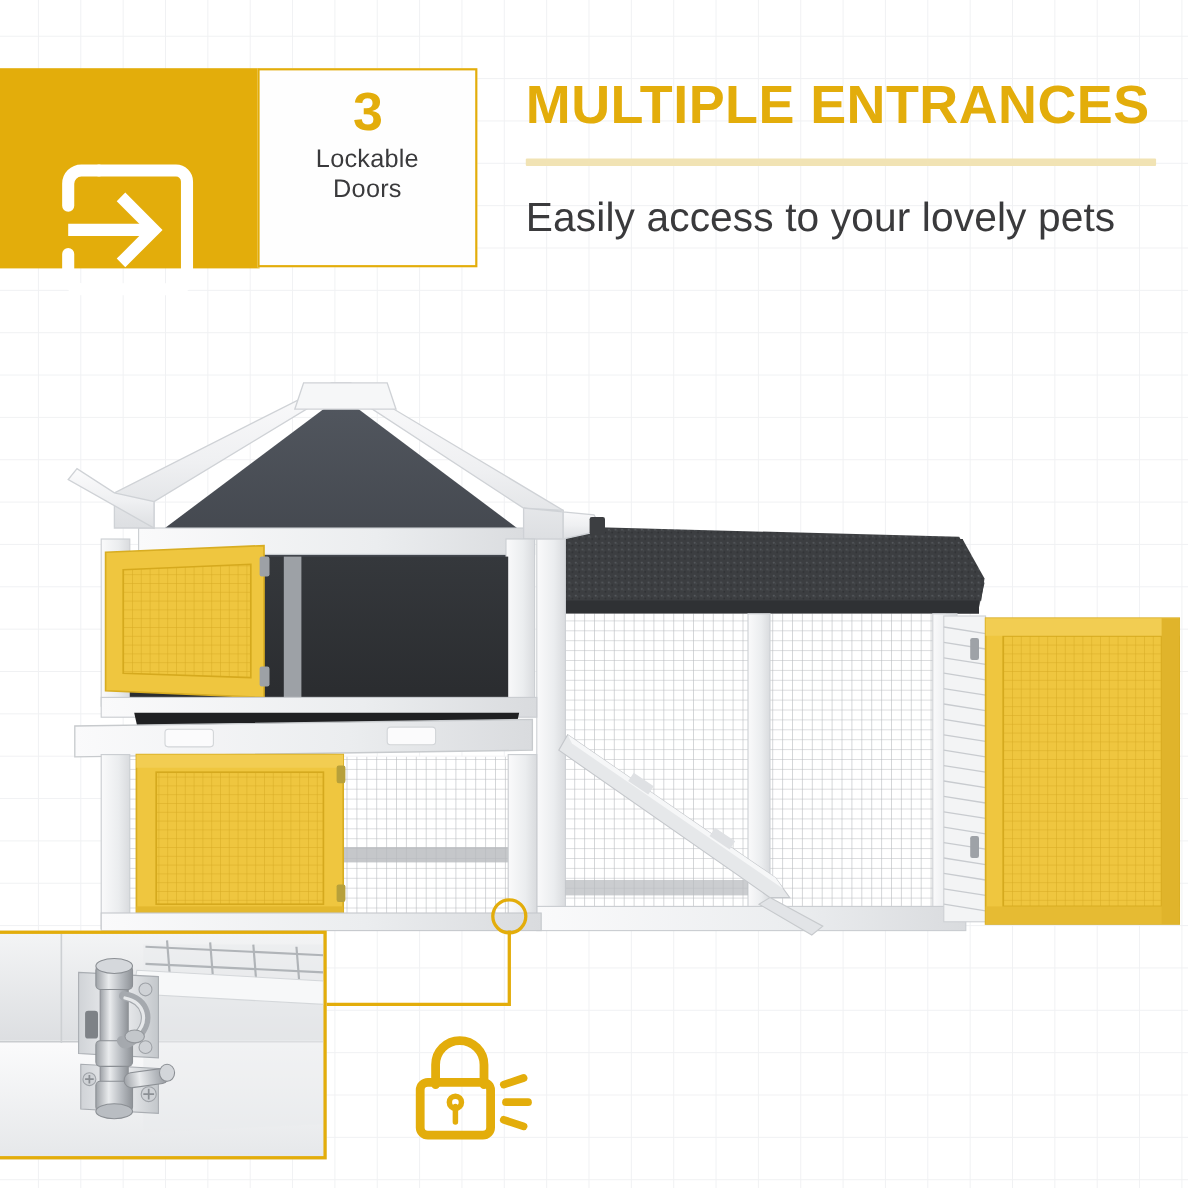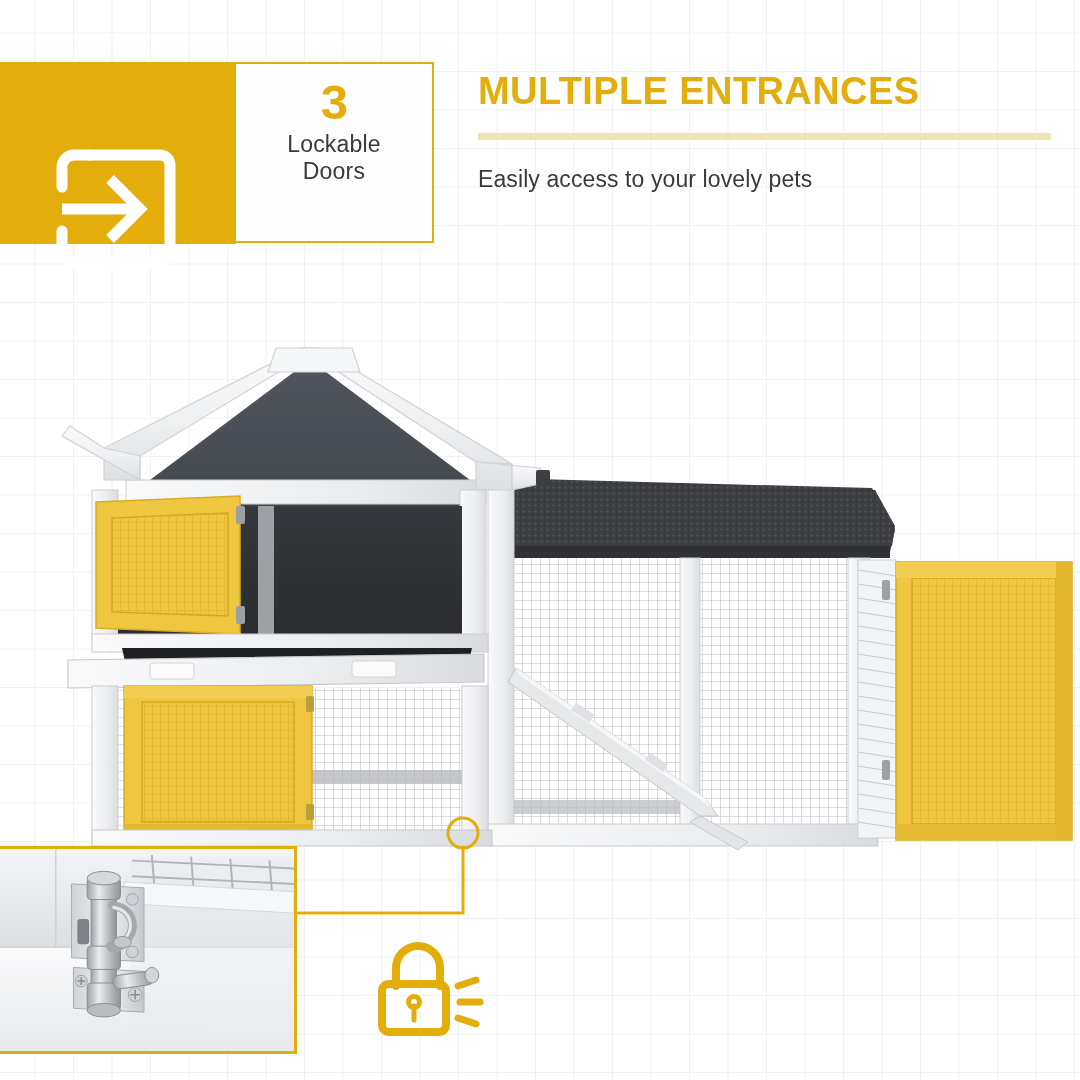--- a/index.html
+++ b/index.html
@@ -37,28 +37,28 @@
     letter-spacing:-1px;
   }
   .badge-line{
     font-size:23px;color:#3a3a3c;line-height:1.18;font-weight:400;
     letter-spacing:0.2px;
   }
   #badge-count-wrap{margin-bottom:4px;}
 
   #title-block{position:absolute;left:478px;top:10px;width:580px;}
   #main-title{
-    font-size:38px;color:#e3ad0b;font-weight:bold;letter-spacing:0.4px;
+    font-size:49px;color:#e3ad0b;font-weight:bold;letter-spacing:0.4px;
     line-height:1;white-space:nowrap;
   }
   #title-rule{
     margin-top:23px;width:573px;height:7px;background:#f1e3b4;border-radius:1px;
   }
   #subtitle{
-    margin-top:26px;font-size:23px;color:#3a3a3c;font-weight:400;
+    margin-top:26px;font-size:37px;color:#3a3a3c;font-weight:400;
     letter-spacing:0.1px;white-space:nowrap;
   }
 
   
   #product{position:absolute;left:0;top:330px;width:1080px;height:530px;z-index:3;}
 
   
   #callout{position:absolute;left:0;top:800px;width:520px;height:140px;z-index:6;}
 
   

